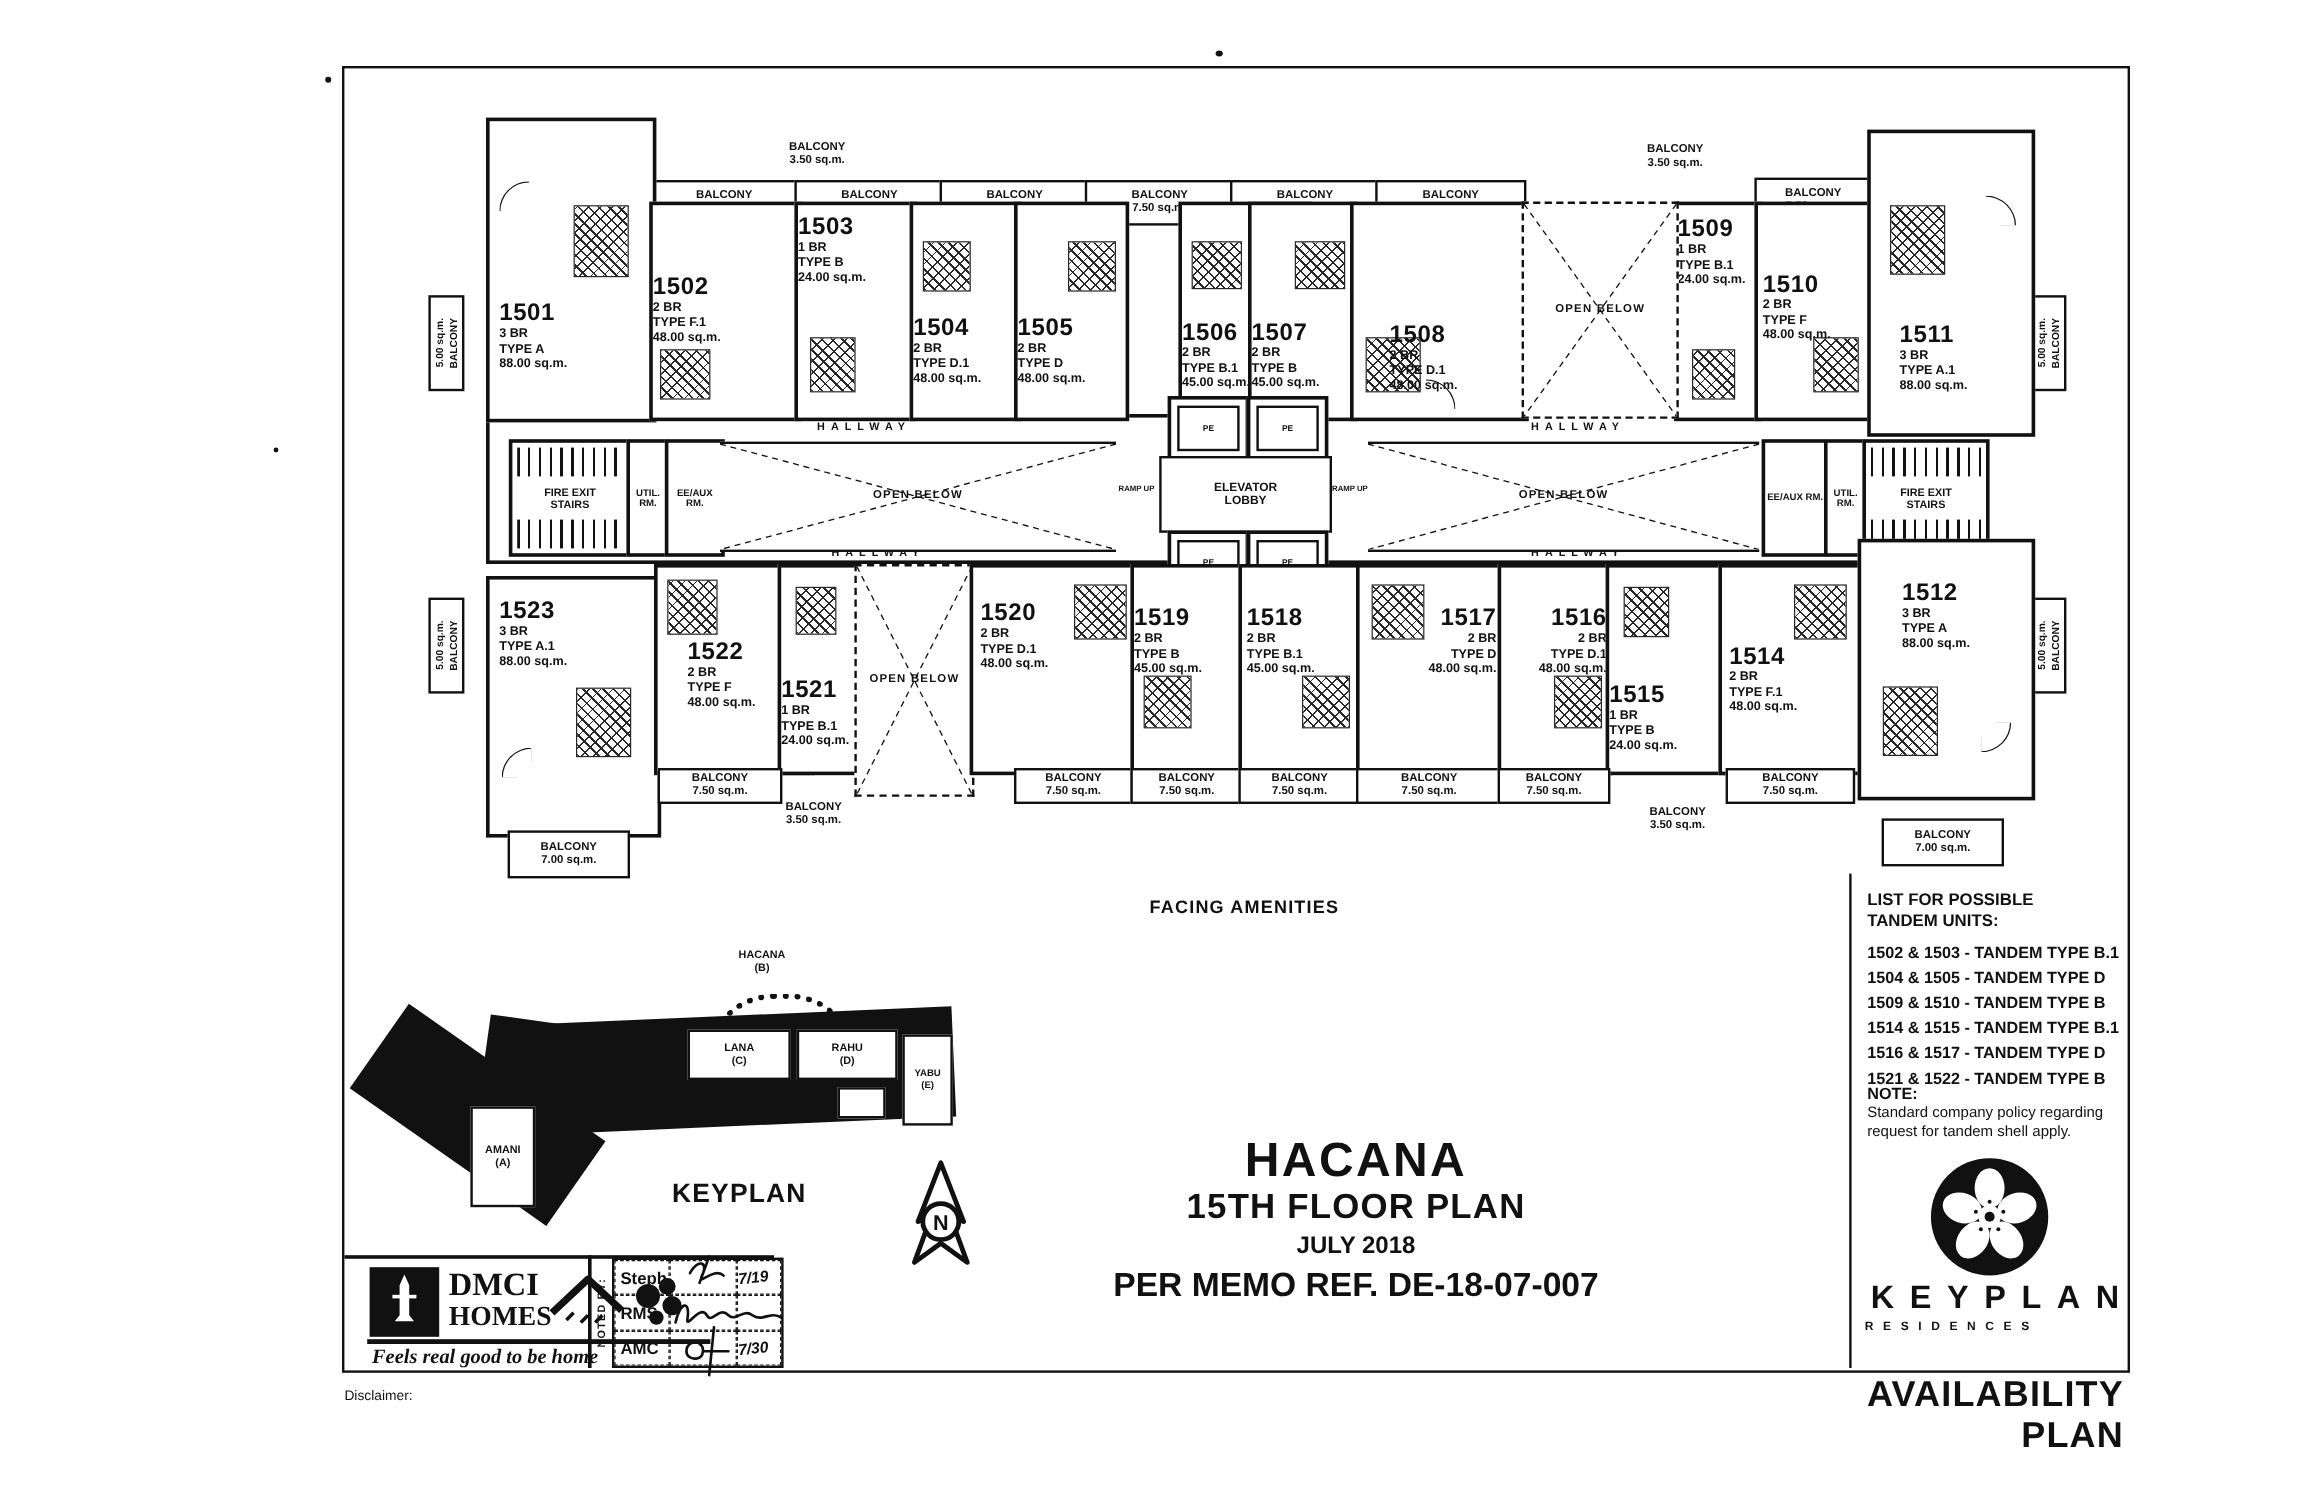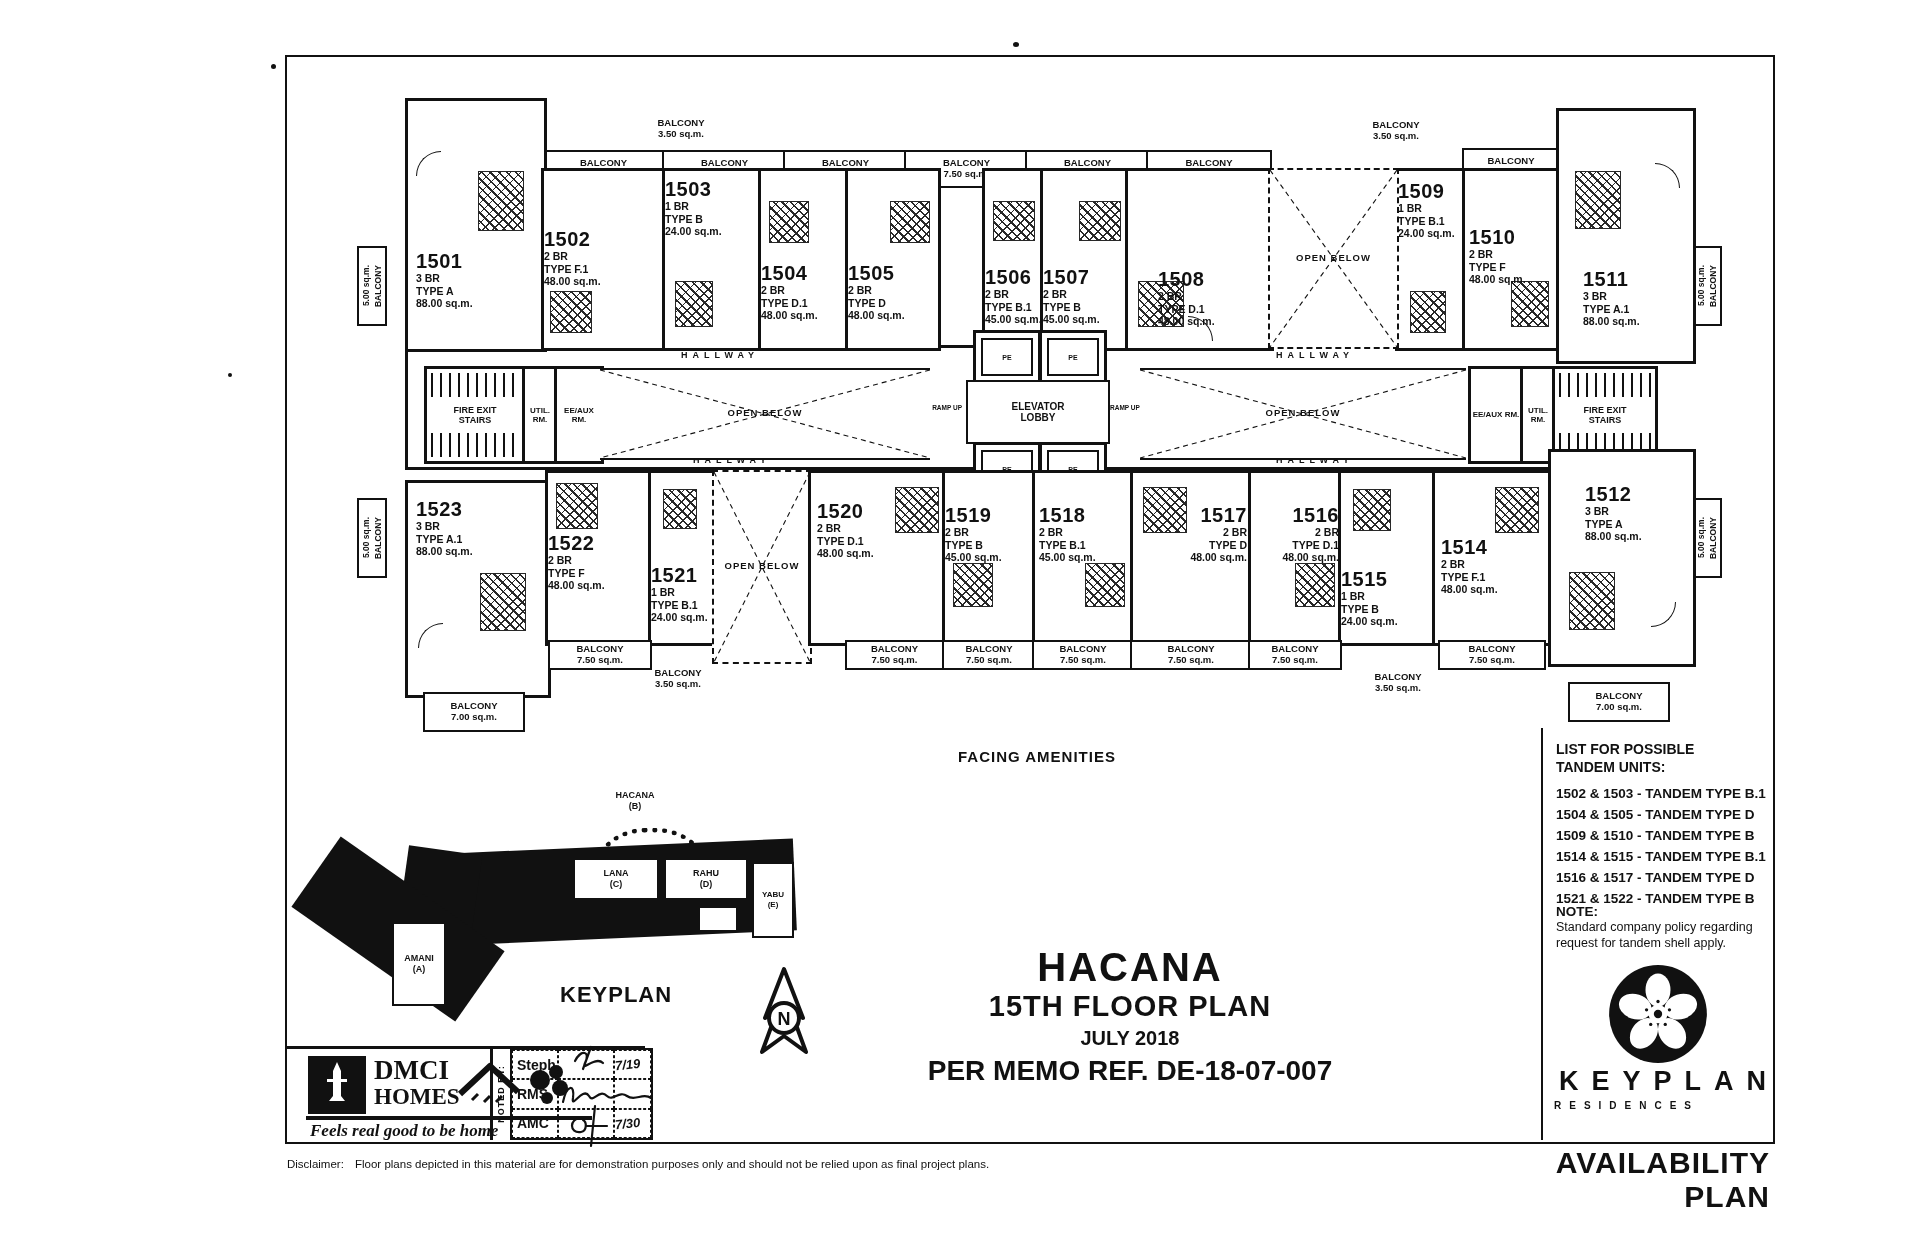--- a/index.html
+++ b/index.html
@@ -331,21 +331,21 @@
   <div class="unit" style="left:405px;top:480px;width:140px;height:212px;">
     <div class="fx" style="left:72px;top:90px;width:44px;height:56px;"></div>
     <div class="arc" style="left:10px;top:140px;"></div>
     <div class="ulabel" style="top:16px;left:8px;width:112px;text-align:left;">
       <div class="uno">1523</div>
       <div class="uln">3 BR</div>
       <div class="uln">TYPE A.1</div>
       <div class="uln">88.00 sq.m.</div>
     </div>
   </div>
-  <div class="unit" style="left:545px;top:470px;width:103px;height:170px;">
+  <div class="unit" style="left:545px;top:470px;width:103px;height:170px;padding-left:25px;">
     <div class="fx" style="left:8px;top:10px;width:40px;height:44px;"></div>
     <div class="ulabel" style="top:60px;">
       <div class="uno">1522</div>
       <div class="uln">2 BR</div>
       <div class="uln">TYPE F</div>
       <div class="uln">48.00 sq.m.</div>
     </div>
   </div>
   <div class="unit" style="left:648px;top:470px;width:64px;height:170px;">
     <div class="fx" style="left:12px;top:16px;width:32px;height:38px;"></div>
@@ -640,15 +640,14 @@
         <path d="M20 14 C8 14 8 30 20 28 C26 27 26 18 22 16 M26 22 L46 22 M34 2 L30 42" fill="none" stroke="#111" stroke-width="2.2" stroke-linecap="round"></path>
       </svg>
     </div>
     <div class="ncell">
         <span class="ndate">7/30</span>
       </div>
   </div>
 
   <div class="disc" style="left:287px;top:1156px;width:70px;">Disclaimer:</div>
   <div class="disc" style="left:355px;top:1156px;width:920px;">
-    <div>Floor plans depicted in this material are for demonstration purposes only and should not be relied upon as final project plans.</div>
   </div>
 </div>
 
 </body></html>

